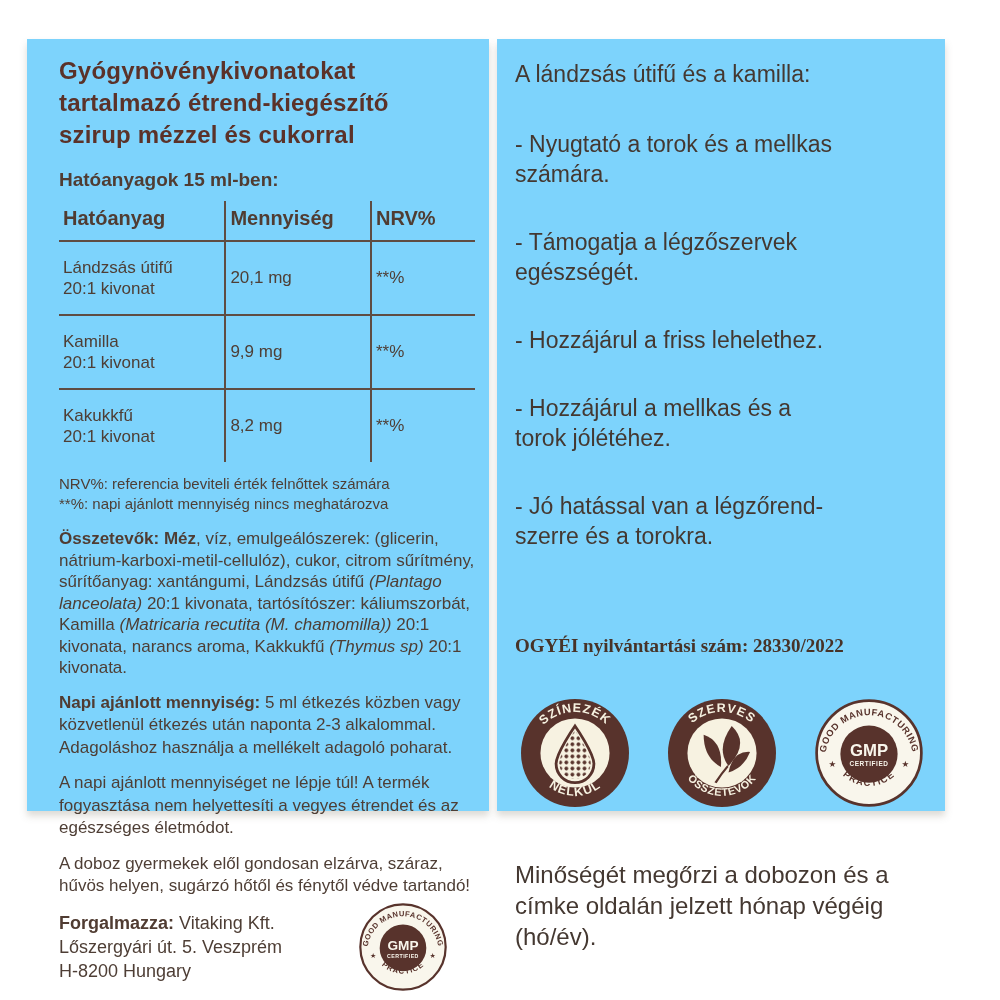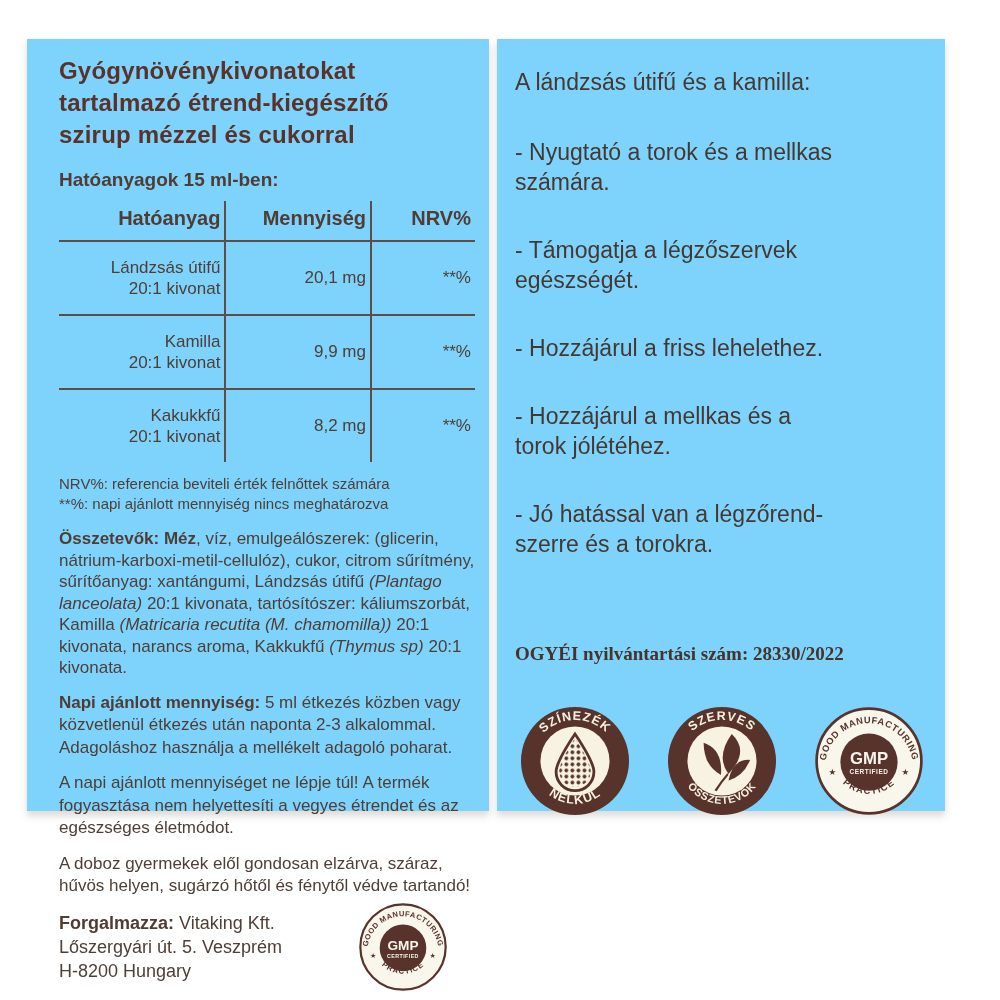--- a/index.html
+++ b/index.html
@@ -6,34 +6,34 @@
   body{
     width:1000px;height:1000px;background:#ffffff;
     font-family:"Liberation Sans","DejaVu Sans",sans-serif;
     color:#4e3e35;position:relative;overflow:hidden;
   }
   .panel{
     position:absolute;top:25px;height:772px;background:#7dd3fc;
     box-sizing:border-box;box-shadow:0 5px 7px rgba(120,110,90,.25);margin-top:14px;
   }
   #left-panel{left:27px;width:462px;padding:16px 28px 0 32px;}
-  #right-panel{left:497px;width:448px;padding:16px 16px 0 18px;}
+  #right-panel{left:497px;width:448px;padding:8px 16px 0 18px;}
 
   
   .title{
     font-size:24px;line-height:32px;font-weight:bold;color:#5b3229;
     margin:0 0 18px 0;letter-spacing:.2px;
   }
   .caption{font-size:19px;font-weight:bold;color:#503c32;margin:0 0 10px 0;}
   table.ingredients{
     border-collapse:collapse;width:416px;margin:0 0 12px 0;
     font-size:17px;color:#4e3e35;table-layout:fixed;
   }
   table.ingredients th,table.ingredients td{
-    text-align:right;vertical-align:middle;padding:8px 4px;
+    text-align:left;vertical-align:middle;padding:8px 4px;
   }
   table.ingredients th{font-size:20px;font-weight:bold;color:#503c32;
     border-bottom:2px solid #5f4c42;padding:6px 4px 10px 4px;}
   table.ingredients th:nth-child(2),table.ingredients td:nth-child(2){
     border-left:2px solid #5f4c42;border-right:2px solid #5f4c42;}
   table.ingredients tr.mid td{border-bottom:2px solid #5f4c42;}
   table.ingredients td{height:56px;}
   .cell-2line span{display:block;line-height:21px;}
   .footnotes{font-size:15px;line-height:20px;margin:2px 0 14px 0;}
   .para{font-size:17px;line-height:21.5px;margin:0 0 13px 0;width:418px;}
@@ -202,13 +202,16 @@
       <text font-size="8.6" font-weight="bold" fill="#58332c" letter-spacing="0.6"><textPath href="#g2top" startOffset="50%" text-anchor="middle">GOOD MANUFACTURING</textPath></text>
       <text font-size="8.6" font-weight="bold" fill="#58332c" letter-spacing="1.2"><textPath href="#g2bot" startOffset="50%" text-anchor="middle">PRACTICE</textPath></text>
       <text x="12.5" y="63" font-size="8" fill="#58332c">★</text>
       <text x="80" y="63" font-size="8" fill="#58332c">★</text>
       <circle cx="50" cy="51" r="26.5" fill="#58332c"></circle>
       <text x="50" y="53" font-size="15.5" font-weight="bold" fill="#f9f6ec" text-anchor="middle">GMP</text>
       <text x="50" y="62" font-size="6" font-weight="bold" fill="#f9f6ec" text-anchor="middle" letter-spacing="0.5">CERTIFIED</text>
     </svg>
   </div>
 
+  <div class="storage pre">Minőségét megőrzi a dobozon és a
+címke oldalán jelzett hónap végéig
+(hó/év).</div>
 </div>
 
 </body></html>

